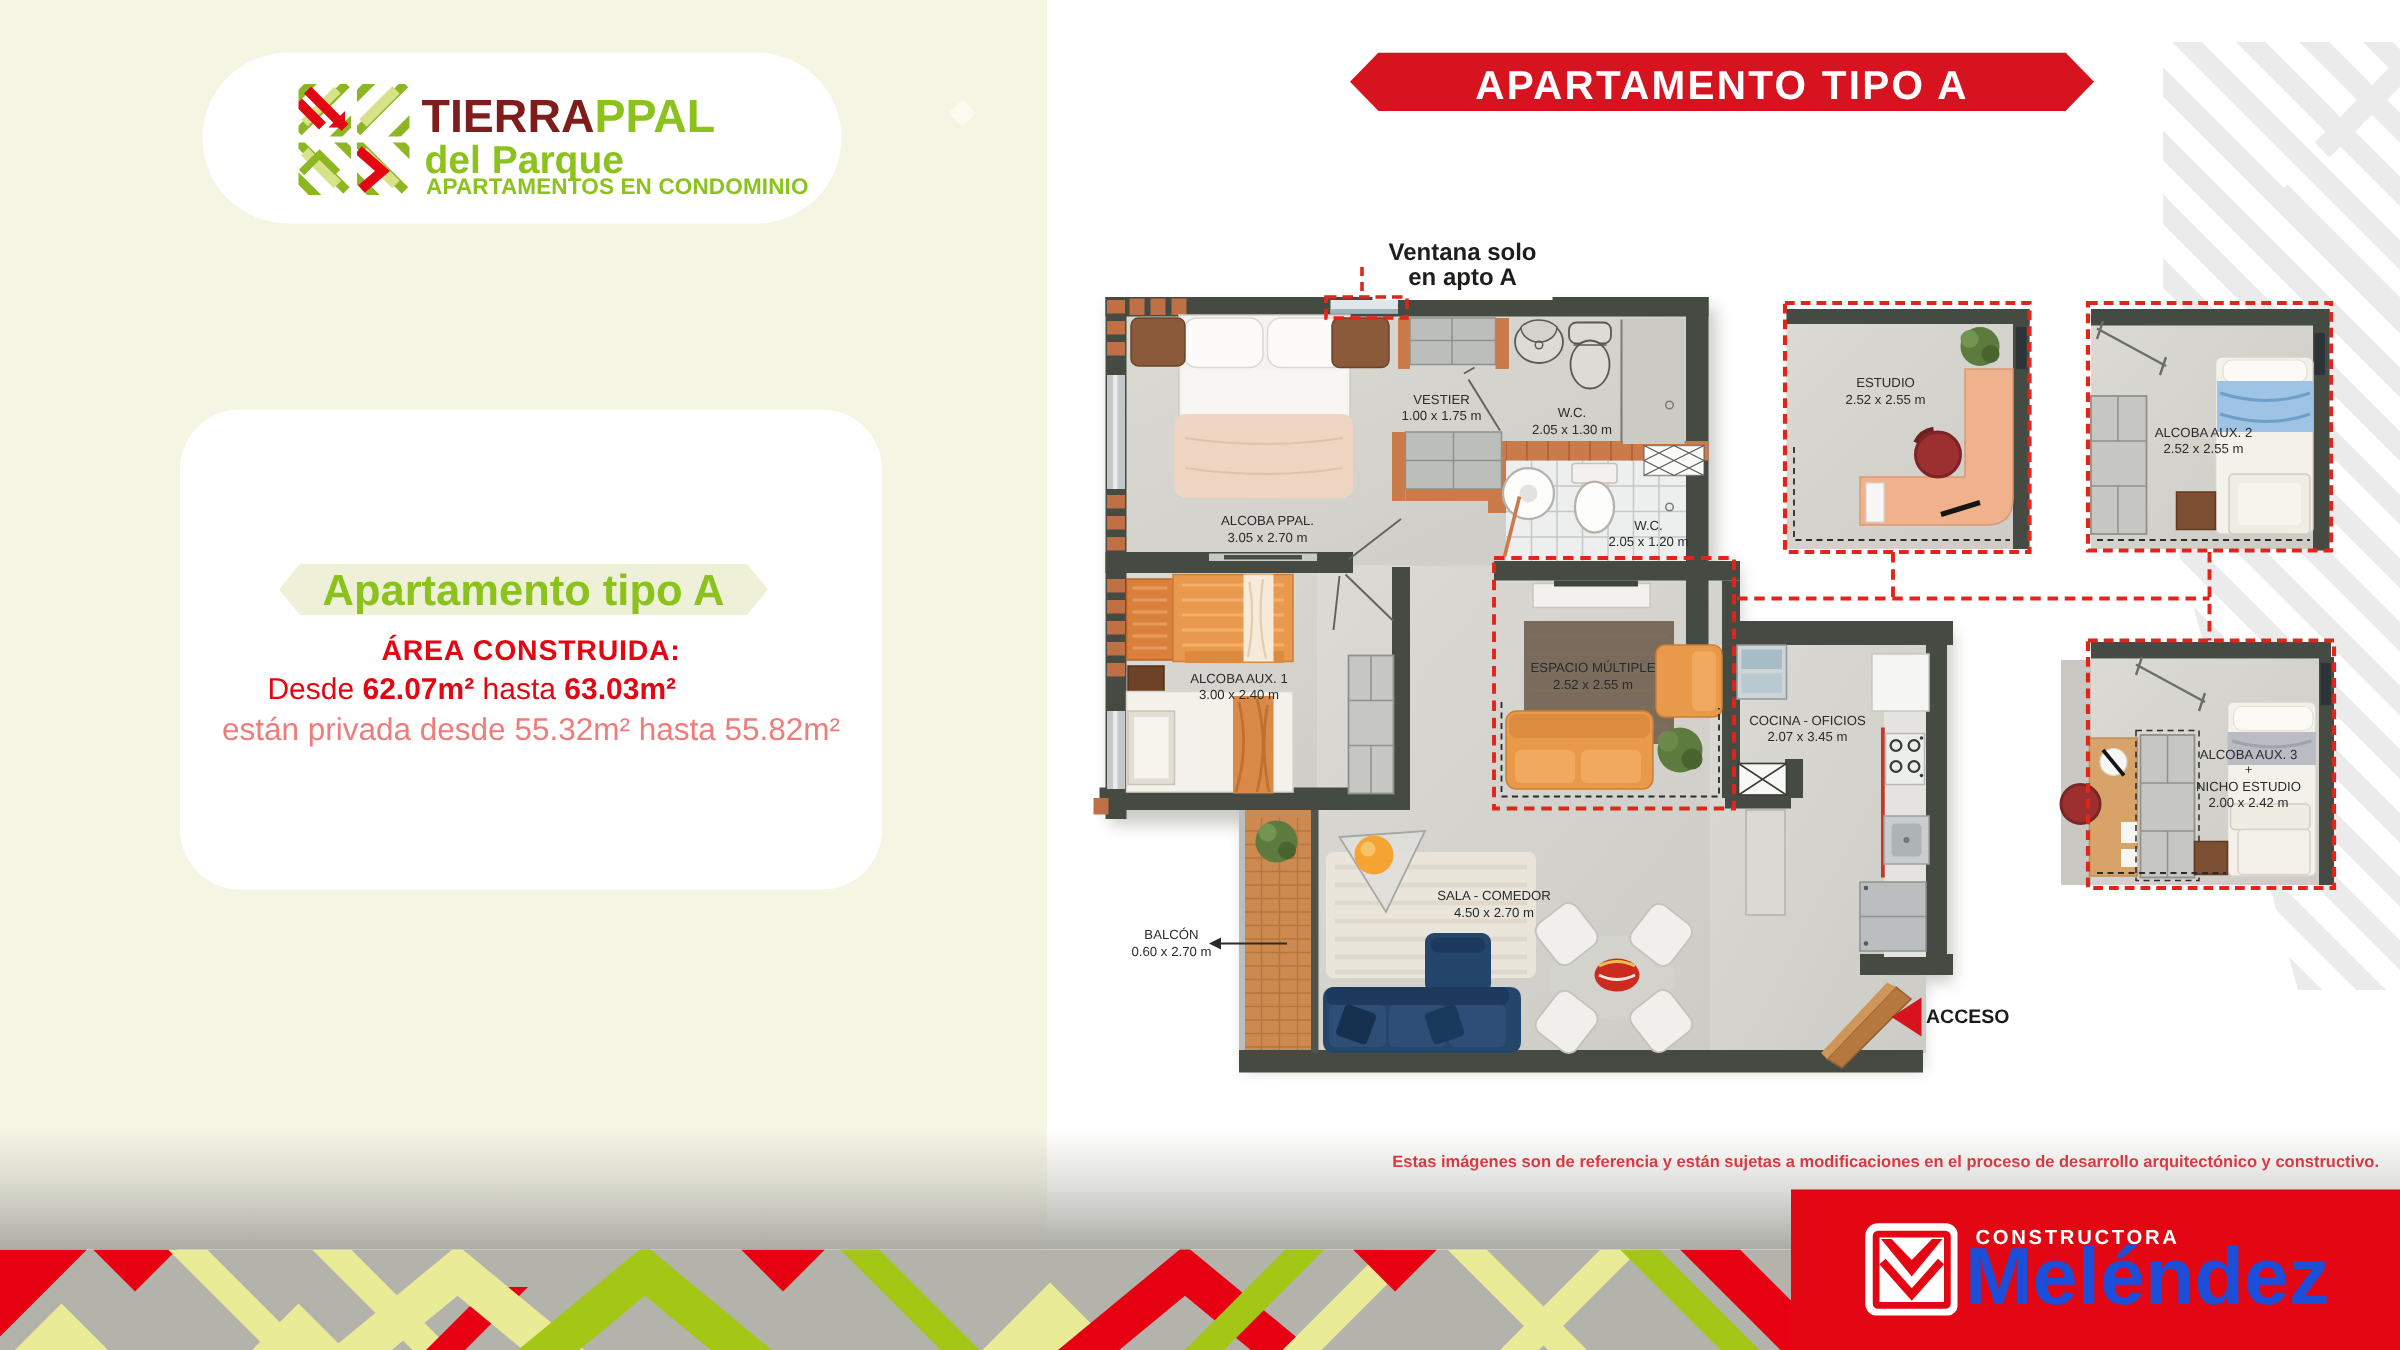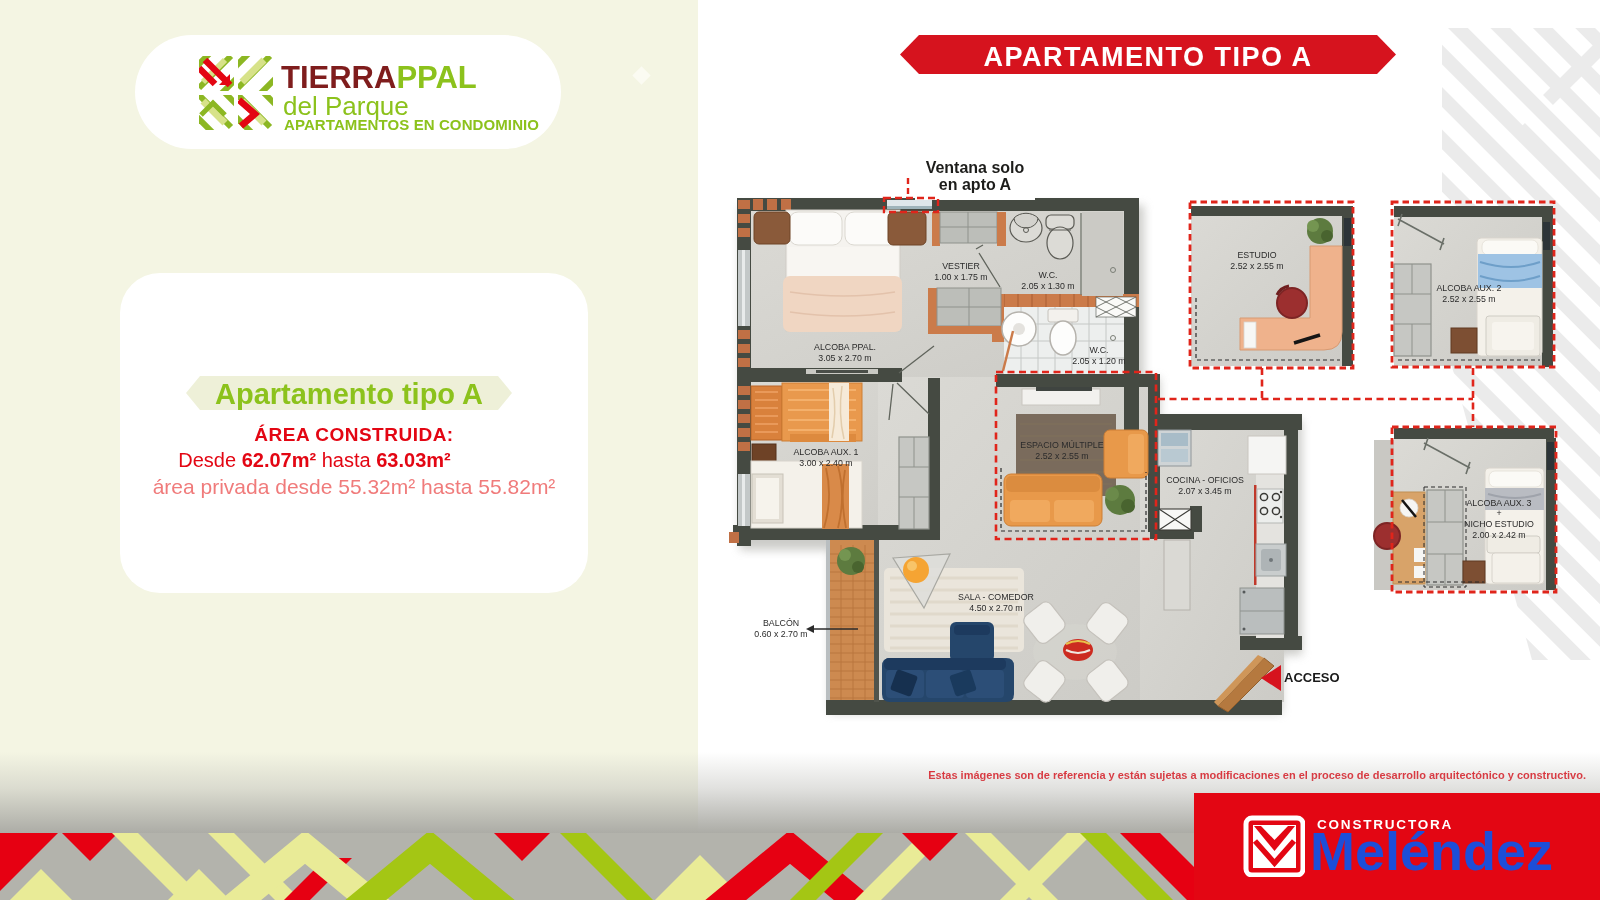--- a/index.html
+++ b/index.html
@@ -63,37 +63,37 @@
         <path d="M39 39 L71 71"></path>
         <path d="M55 27 L83 55"></path>
     </g>
     <path d="M43 45 L65 67" stroke="#d7e289" stroke-width="7" fill="none"></path>
     <path d="M40 44 L56 58 L42 70" stroke="#e30613" stroke-width="6.5" fill="none"></path>
   </g>
 </svg>
 
 <div class="abs" style="left:281px;top:62px;font-weight:bold;font-size:31px;letter-spacing:0px;line-height:1"><span style="color:#7f1d1d">TIERRA</span><span style="color:#8cc21c">PPAL</span></div>
 
-<div class="abs" style="left:283px;top:93px;font-weight:normal;font-size:26px;color:#8cc21c;line-height:1">del Parque</div>
+<div class="abs" style="left:283px;top:93px;font-weight:bold;font-size:26px;color:#8cc21c;line-height:1">del Parque</div>
 
 <div class="abs" style="left:284px;top:116px;font-weight:bold;font-size:15px;color:#8cc21c;letter-spacing:0.1px">APARTAMENTOS EN CONDOMINIO</div>
 
 <div class="abs" style="left:120px;top:273px;width:468px;height:320px;background:#ffffff;border-radius:40px"></div>
 
 <svg class="abs" style="left:186px;top:376px" width="326" height="34" viewBox="0 0 326 34">
   <polygon points="0,17 14,0 312,0 326,17 312,34 14,34" fill="#eef0d8"></polygon>
 </svg>
 
 <div class="abs" style="left:186px;top:378px;width:326px;text-align:center;font-weight:bold;font-size:29px;color:#8cc21c">Apartamento tipo A</div>
 
 <div class="abs" style="left:120px;top:424px;width:468px;text-align:center;font-weight:bold;font-size:19px;color:#e30613;letter-spacing:0.5px">ÁREA CONSTRUIDA:</div>
 
 <div class="abs" style="left:120px;top:449px;width:389px;text-align:center;font-size:20px;color:#e30613">Desde <b>62.07m²</b> hasta <b>63.03m²</b></div>
 
-<div class="abs" style="left:120px;top:475px;width:468px;text-align:center;font-size:21px;color:#f07b7b">área privada desde 55.32m² hasta 55.82m²</div>
+<div class="abs" style="left:120px;top:475px;width:468px;text-align:center;font-size:21px;color:#f07b7b">están privada desde 55.32m² hasta 55.82m²</div>
 
 <svg class="abs" style="left:900px;top:35px" width="496" height="39" viewBox="0 0 496 39">
   <polygon points="0,19.5 19,0 477,0 496,19.5 477,39 19,39" fill="#d6131e"></polygon>
 </svg>
 
 <div class="abs" style="left:900px;top:42px;width:496px;text-align:center;font-weight:bold;font-size:27px;color:#ffffff;letter-spacing:1.5px">APARTAMENTO TIPO A</div>
 
 <svg class="abs" style="left:1420px;top:0" width="180" height="670" viewBox="0 0 180 670">
   <defs>
     <pattern id="diagp" width="30" height="30" patternUnits="userSpaceOnUse" patternTransform="rotate(-45 0 0)">

